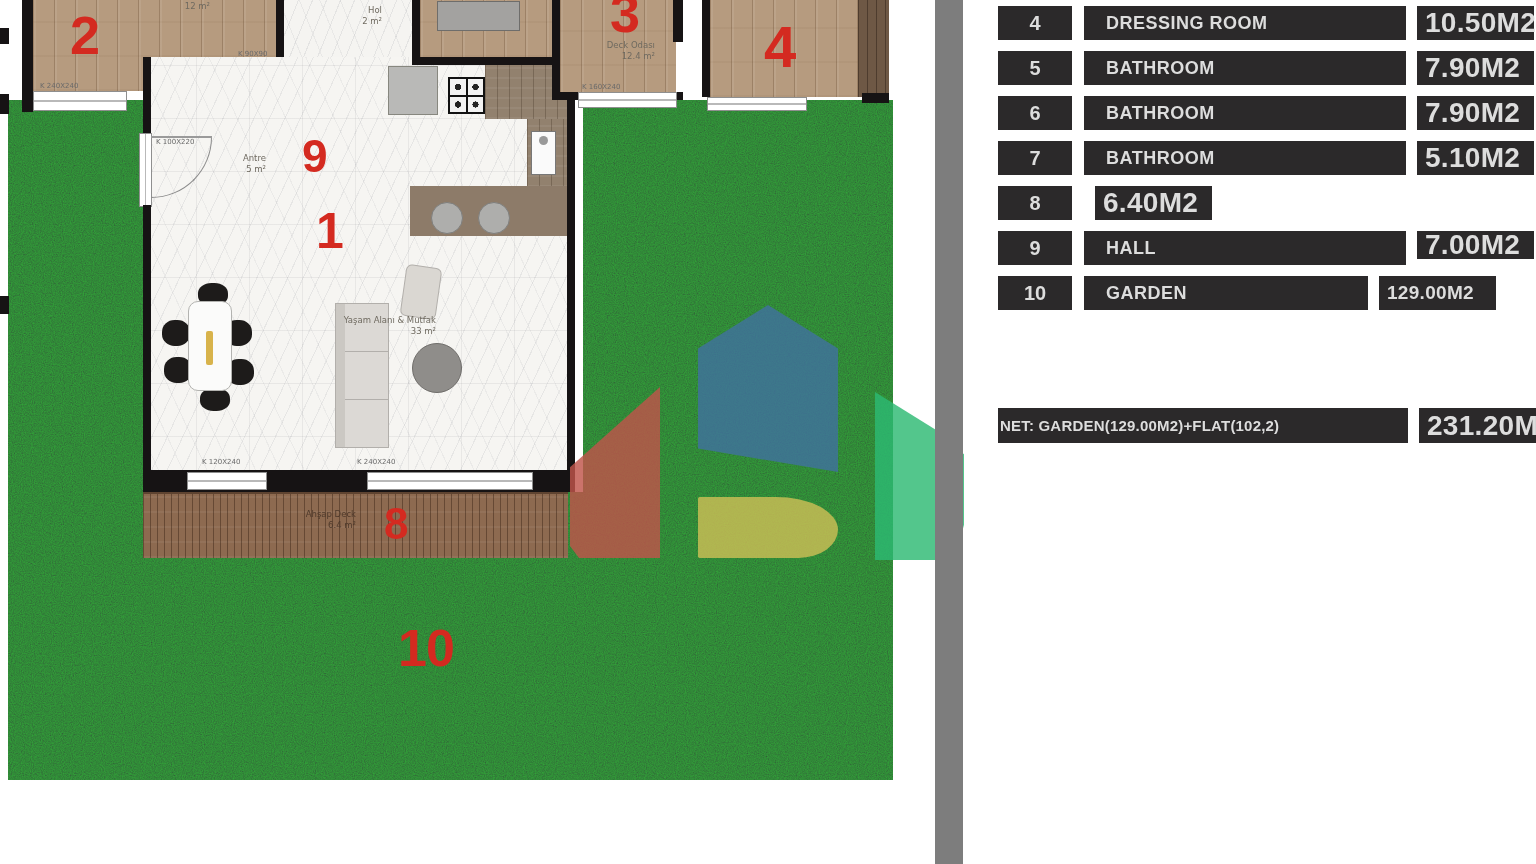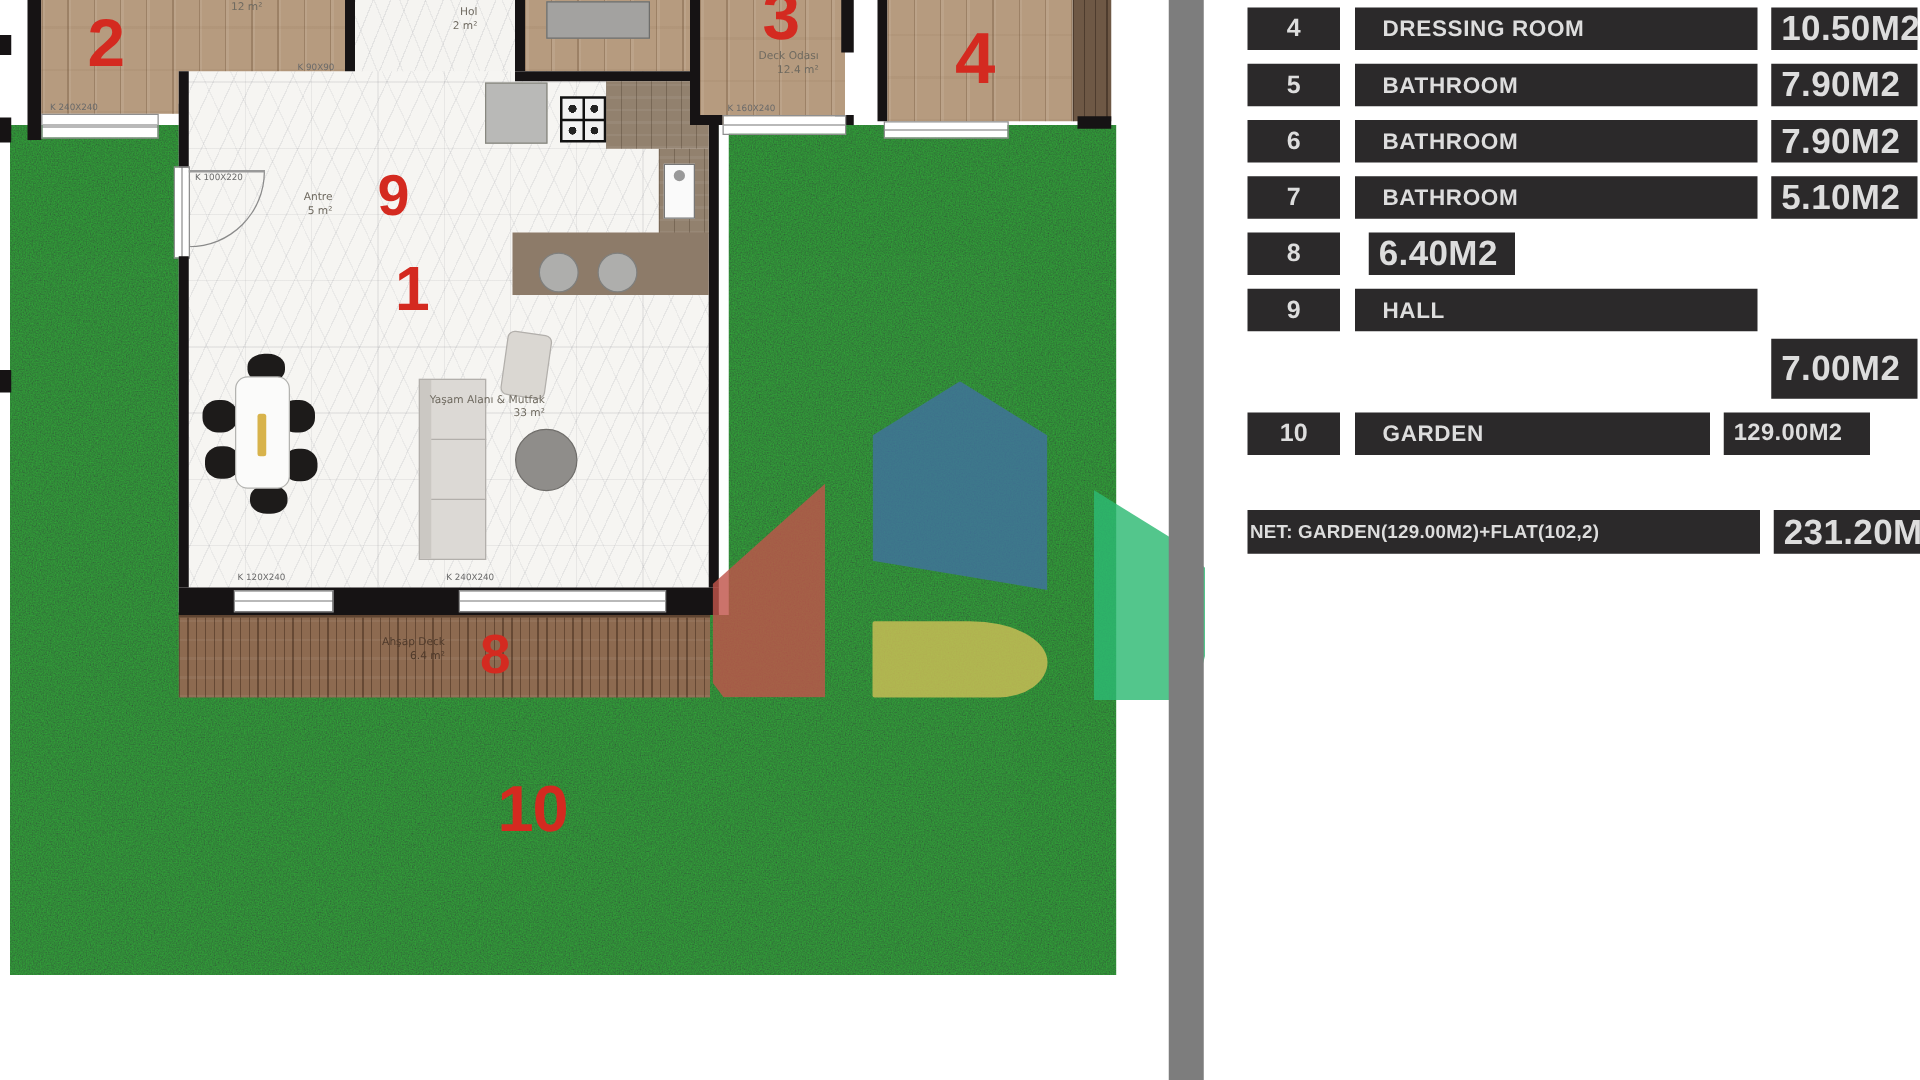--- a/index.html
+++ b/index.html
@@ -130,21 +130,21 @@
     <div style="position:absolute;left:9px;top:47px;width:44px;height:1px;background:#b2afab;"></div>
     <div style="position:absolute;left:9px;top:95px;width:44px;height:1px;background:#b2afab;"></div>
   </div>
   <div class="abs" style="left:403px;top:266px;width:36px;height:52px;background:#dad7d2;border:1px solid #b2afab;border-radius:6px;transform:rotate(8deg);box-sizing:border-box;"></div>
   <div class="abs" style="left:412px;top:343px;width:50px;height:50px;border-radius:50%;background:#8f8d8a;border:1px solid #6f6d6a;box-sizing:border-box;"></div>
 
   <div class="abs rlabel" style="left:336px;top:315px;width:100px;">
     <span>Yaşam Alanı &amp; Mutfak</span><br>
     <span>33 m²</span>
   </div>
-  <div class="abs tlabel" style="left:190px;top:458px;">K 120X240</div>
+  <div class="abs tlabel" style="left:202px;top:458px;">K 120X240</div>
   <div class="abs tlabel" style="left:357px;top:458px;">K 240X240</div>
 
   <div class="abs wall" style="left:552px;top:0;width:8px;height:100px;"></div>
   <div class="abs wood" style="left:560px;top:0;width:116px;height:100px;"></div>
   <div class="abs wall" style="left:673px;top:0;width:10px;height:42px;"></div>
   <div class="abs rednum" style="left:610px;top:-14px;font-size:54px;">3</div>
   <div class="abs rlabel" style="left:585px;top:40px;width:70px;">
     <span>Deck Odası</span><br>
     <span>12.4 m²</span>
   </div>
@@ -219,21 +219,21 @@
       <div style="width:12px;"></div>
       <div style="width:11px;"></div>
       <div class="cell cell-val" style="width:117px;height:34px;">6.40M2</div>
     </div>
 
     <div style="display:flex;margin-bottom:11px;">
       <div class="cell cell-num" style="width:74px;height:34px;">9</div>
       <div style="width:12px;"></div>
       <div class="cell cell-name" style="width:322px;height:34px;">HALL</div>
       <div style="width:11px;"></div>
-      <div class="cell cell-val" style="width:117px;height:48px;margin-top:40px;">7.00M2</div>
+      <div class="cell cell-val" style="width:117px;height:28px;">7.00M2</div>
     </div>
 
     <div style="display:flex;margin-bottom:11px;">
       <div class="cell cell-num" style="width:74px;height:34px;">10</div>
       <div style="width:12px;"></div>
       <div class="cell cell-name" style="width:284px;height:34px;">GARDEN</div>
       <div style="width:11px;"></div>
       <div class="cell cell-val" style="width:117px;height:34px;font-size:19px;">129.00M2</div>
     </div>
   </div>

